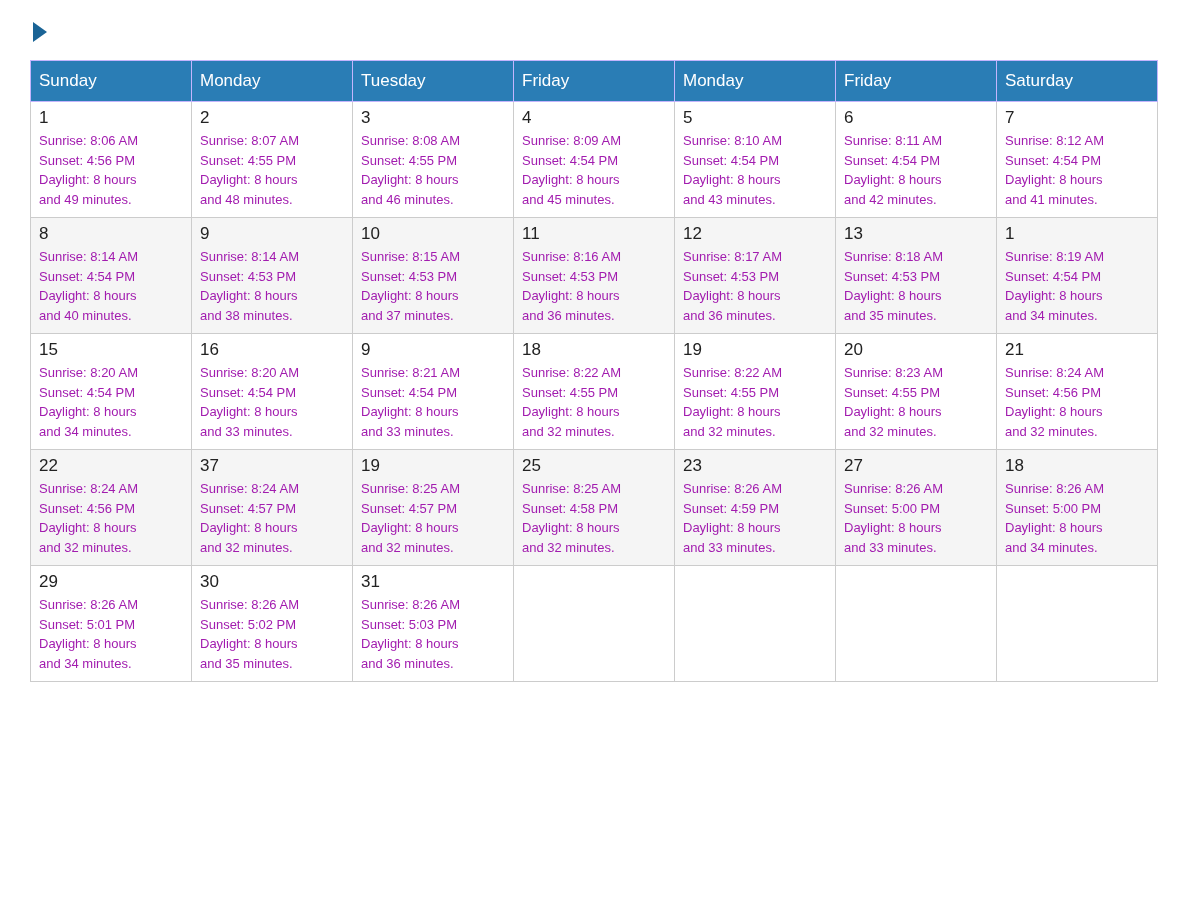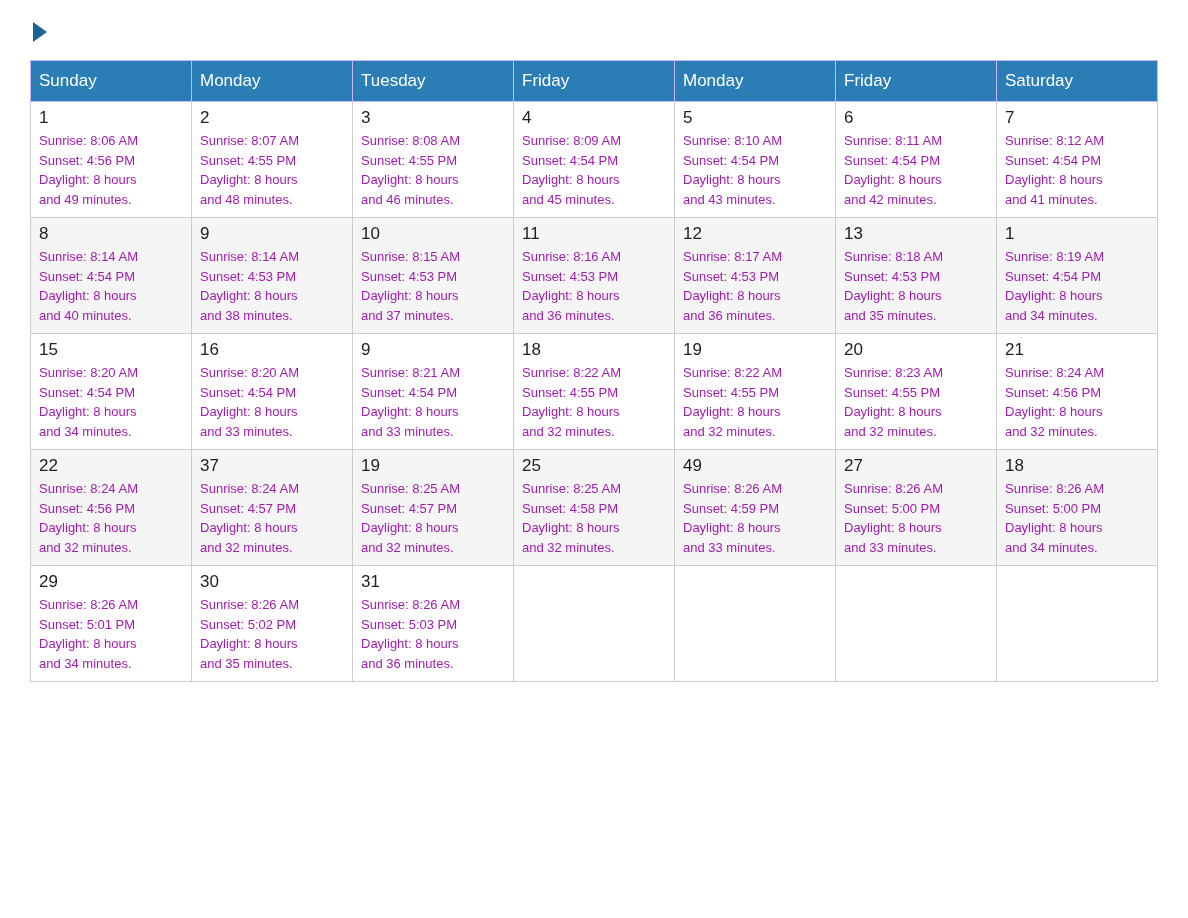--- a/index.html
+++ b/index.html
@@ -337,21 +337,21 @@
       </td>
         <td>
         <span class="day-num">25</span>
         <div class="day-info">
           Sunrise: 8:25 AM<br>
           Sunset: 4:58 PM<br>
           Daylight: 8 hours<br>and 32 minutes.
         </div>
       </td>
         <td>
-        <span class="day-num">49</span>
+        <span class="day-num">23</span>
         <div class="day-info">
           Sunrise: 8:26 AM<br>
           Sunset: 4:59 PM<br>
           Daylight: 8 hours<br>and 33 minutes.
         </div>
       </td>
         <td>
         <span class="day-num">27</span>
         <div class="day-info">
           Sunrise: 8:26 AM<br>

